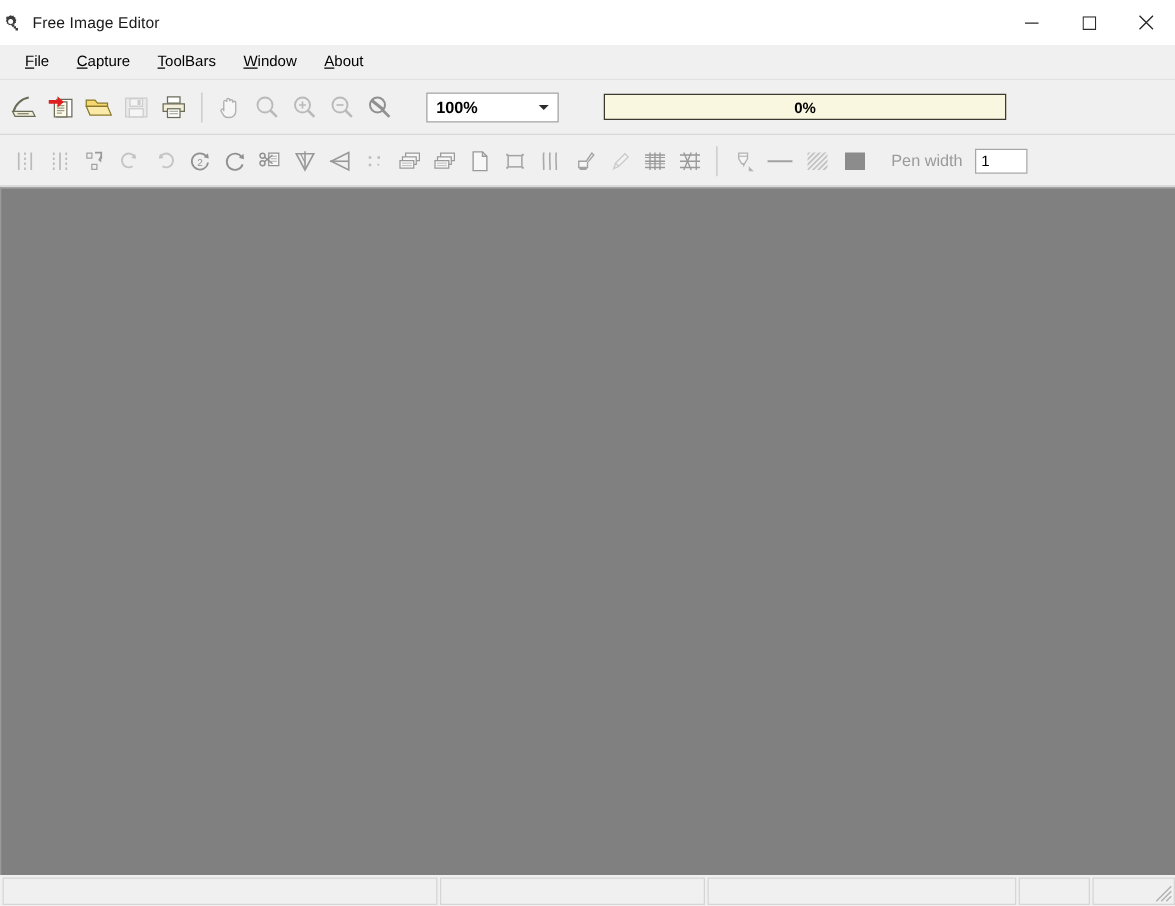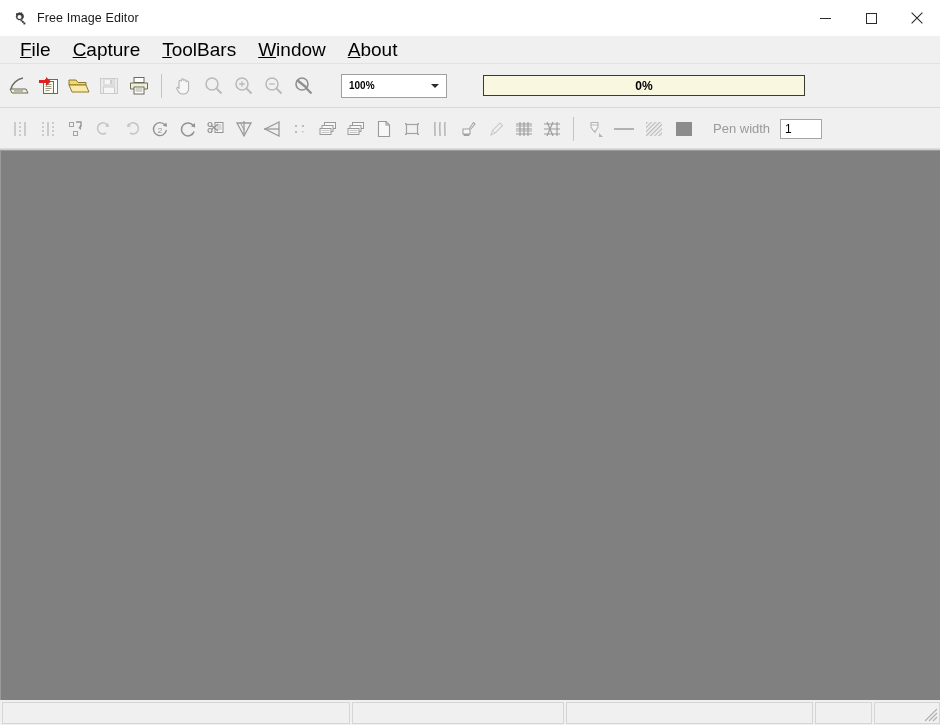--- a/index.html
+++ b/index.html
@@ -30,21 +30,20 @@
     height: 36px;
     background: #ffffff;
     display: flex;
     align-items: center;
     flex: 0 0 auto;
     position: relative;
   }
   .title-bar-left {
     display: flex;
     align-items: center;
-    padding-left: 11px;
     gap: 9px;
   }
   .app-icon {
     width: 17px;
     height: 17px;
     position: relative;
     flex: 0 0 auto;
   }
   .title-text {
     font-size: 12.5px;
@@ -76,21 +75,21 @@
     height: 27px;
     background: #f0f0f0;
     border-bottom: 1px solid #e2e2e2;
     display: flex;
     align-items: center;
     padding-left: 9px;
     flex: 0 0 auto;
   }
   .menu-item {
     padding: 4px 11px 4px 11px;
-    font-size: 19px;
+    font-size: 12px;
     color: #000000;
     white-space: nowrap;
     line-height: 15px;
   }
   .menu-item u { text-decoration: underline; text-underline-offset: 1px; }
 
   
   .toolbar {
     background: #f0f0f0;
     display: flex;
@@ -133,21 +132,21 @@
     height: 22px;
     margin-left: 22px;
     background: #ffffff;
     border: 1px solid #a0a0a0;
     display: flex;
     align-items: center;
     position: relative;
     flex: 0 0 auto;
   }
   .zoom-combo .val {
-    font-size: 10px;
+    font-size: 13px;
     font-weight: bold;
     color: #000;
     padding-left: 7px;
   }
   .zoom-combo .arrow {
     position: absolute;
     right: 7px;
     top: 50%;
     margin-top: -2px;
     width: 0; height: 0;

